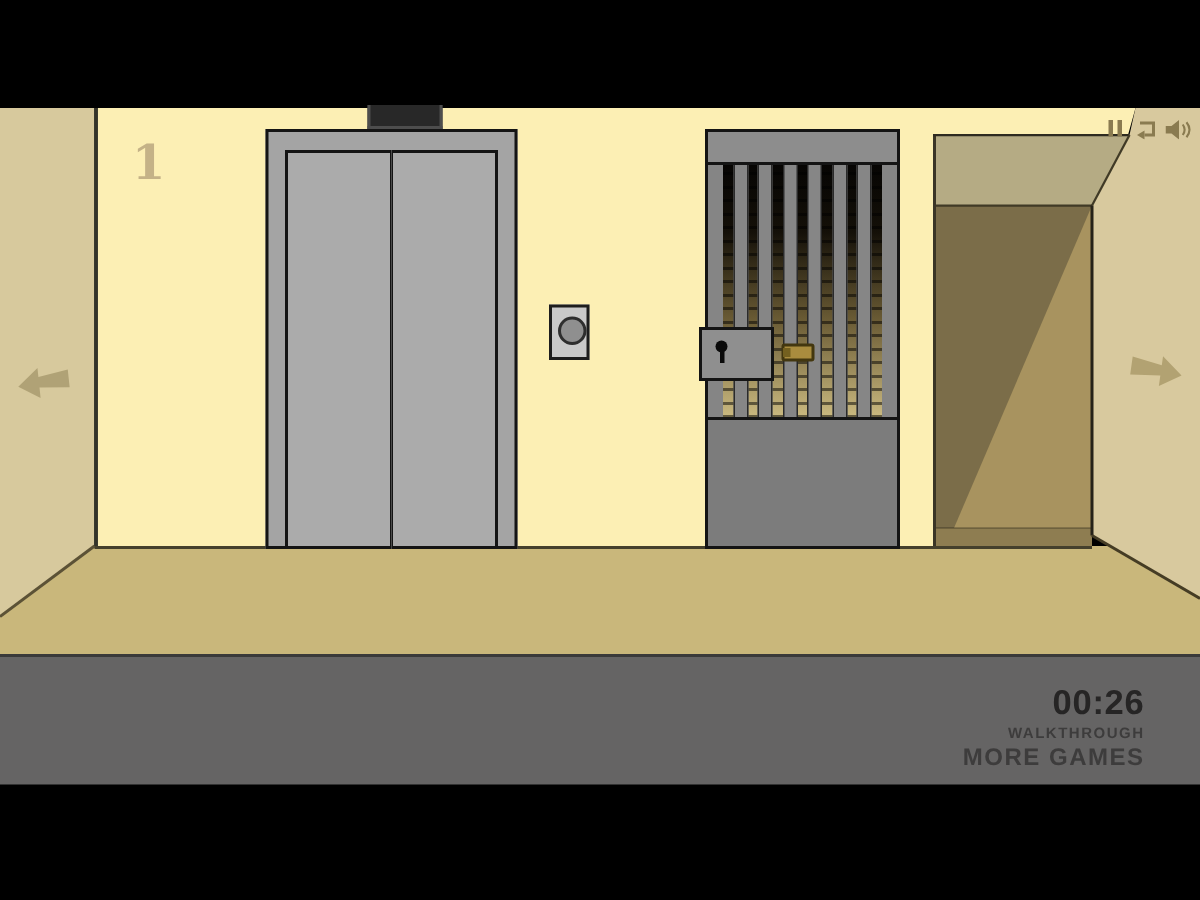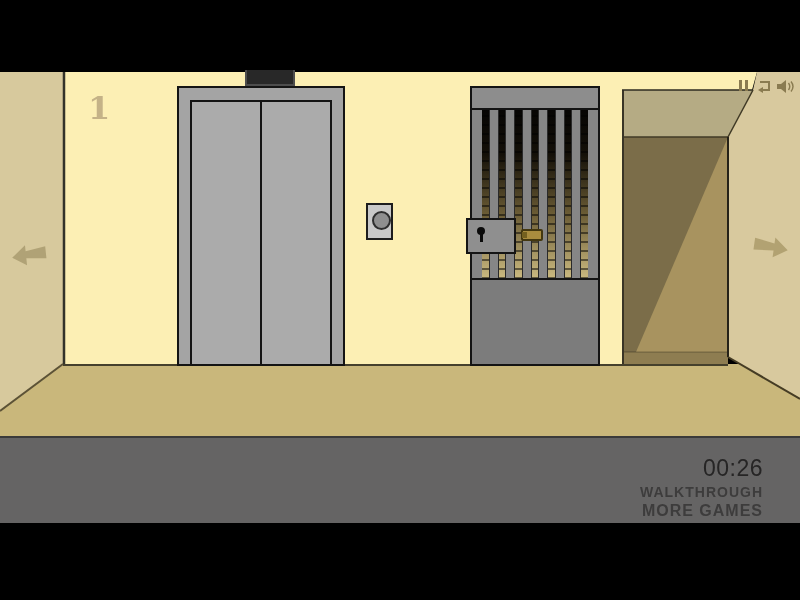--- a/index.html
+++ b/index.html
@@ -60,22 +60,22 @@
 
   
   .ctl{top:80px;}
   .ctl-pause{left:739px;width:10px;height:12px;display:flex;gap:3px;}
   .ctl-pause div{width:3px;height:11px;background:#8a7b50;}
   .ctl-restart{left:756px;width:15px;height:13px;}
   .ctl-sound{left:777px;width:18px;height:13px;}
 
   
   .hud{right:37px;top:457px;text-align:right;color:#2b2a2a;}
-  .hud-timer{font-size:23px;font-weight:normal;letter-spacing:.5px;line-height:1;color:#262525;}
-  .hud-link{font-size:14px;font-weight:bold;letter-spacing:1px;color:#3d3c3c;margin-top:4px;
+  .hud-timer{font-size:23px;font-weight:bold;letter-spacing:.5px;line-height:1;color:#262525;}
+  .hud-link{font-size:10px;font-weight:bold;letter-spacing:1px;color:#3d3c3c;margin-top:4px;
             cursor:pointer;}
   .hud-link.more{font-size:16px;margin-top:2px;}
 </style>
 </head>
 <body>
 
 <div class="stage">
 
   <svg class="scene" viewBox="0 0 800 600">
 

